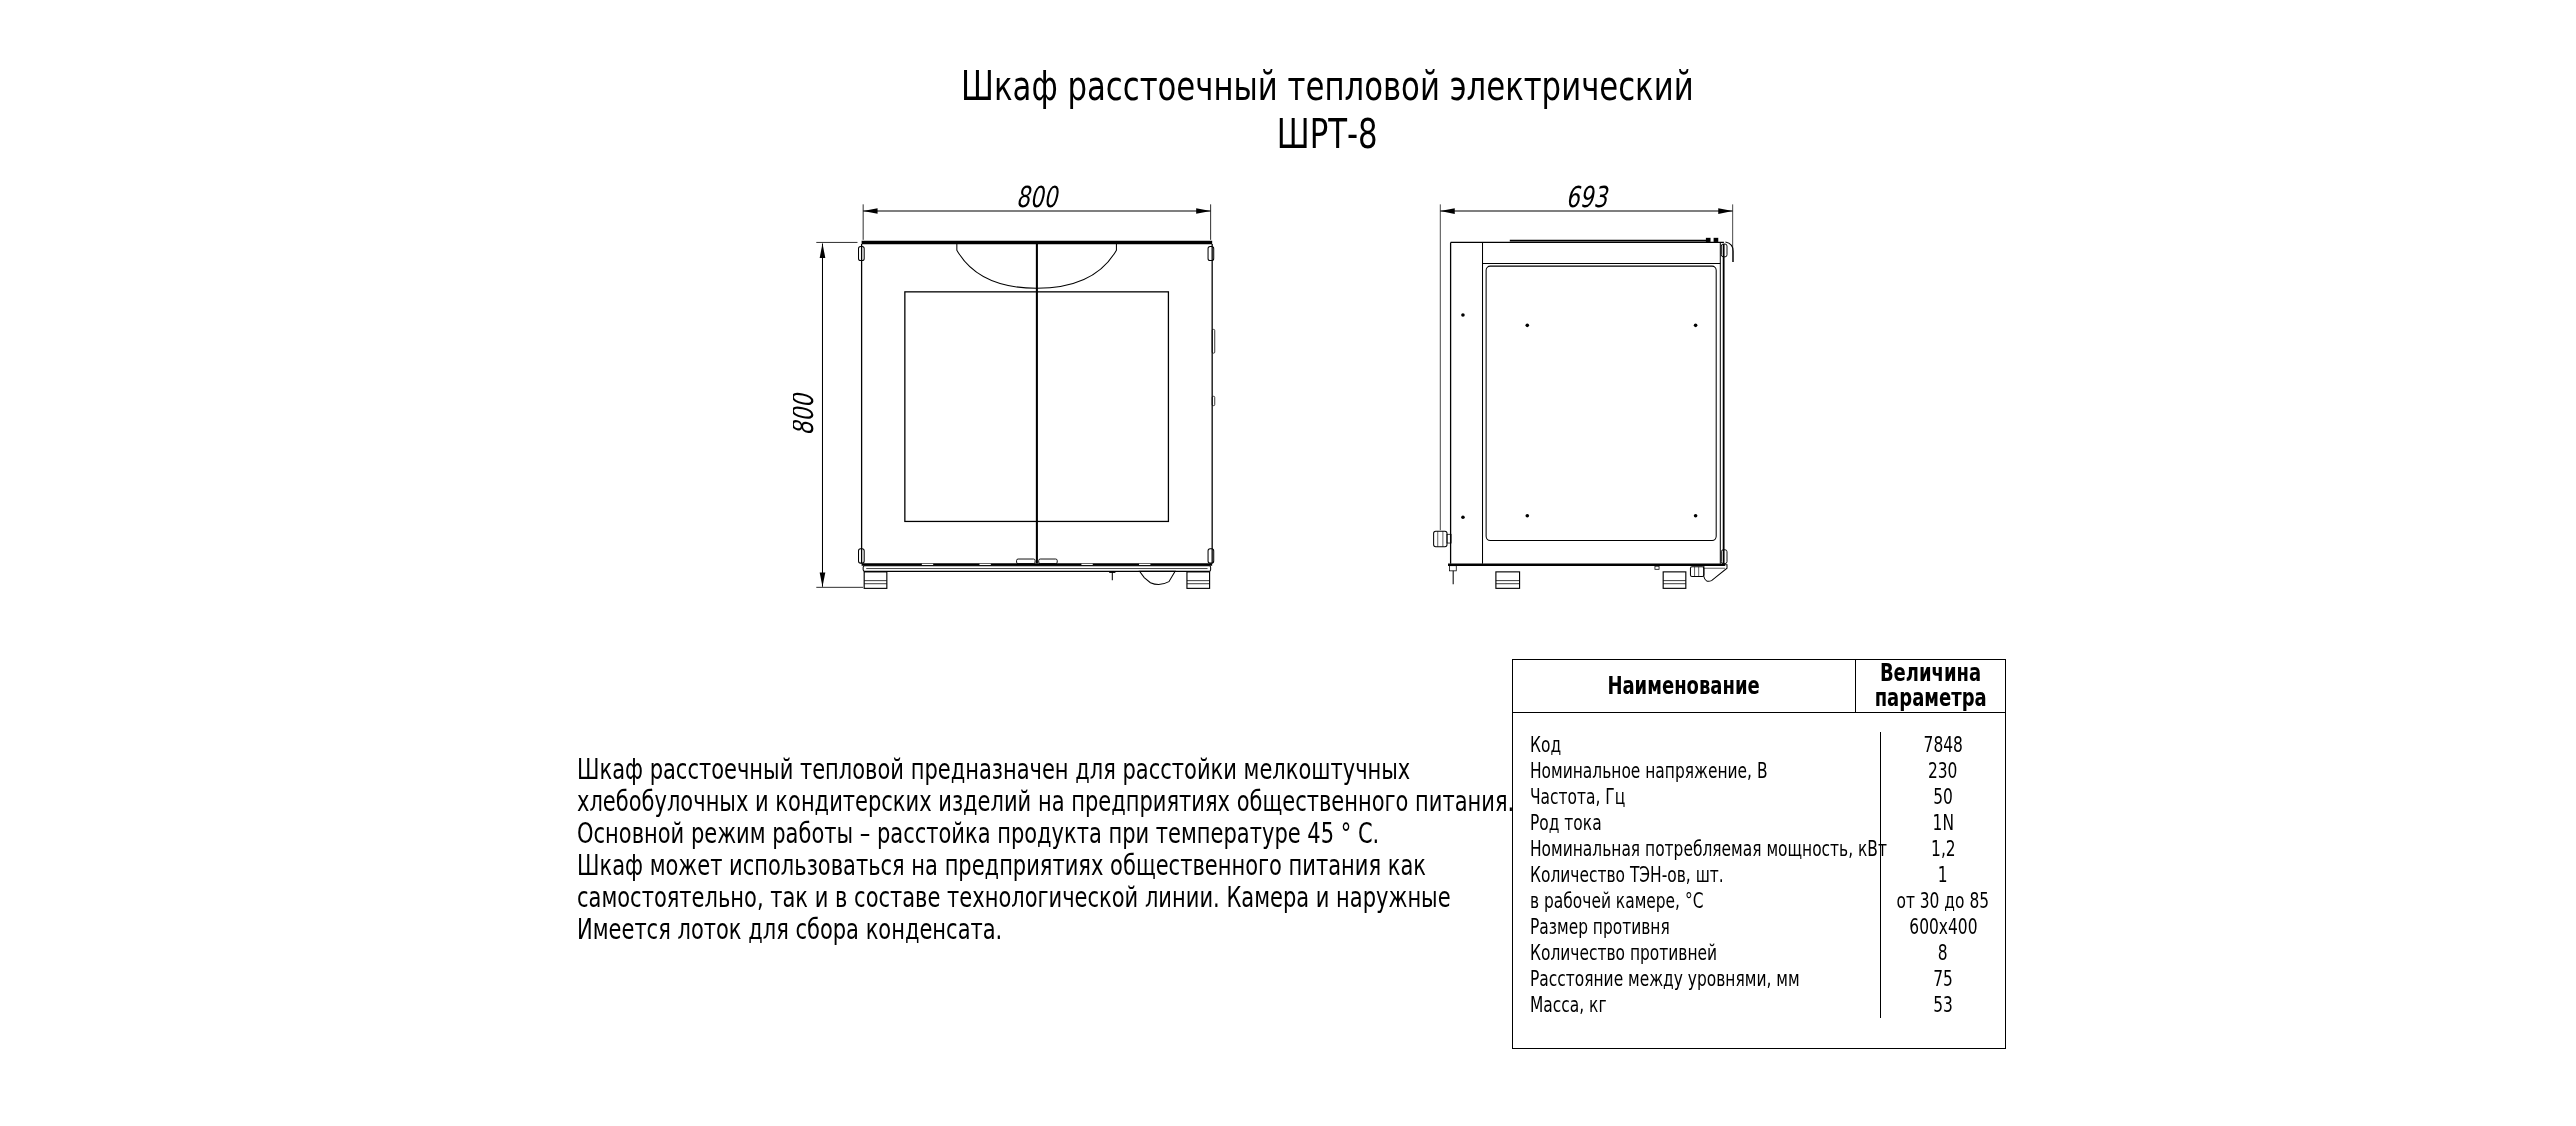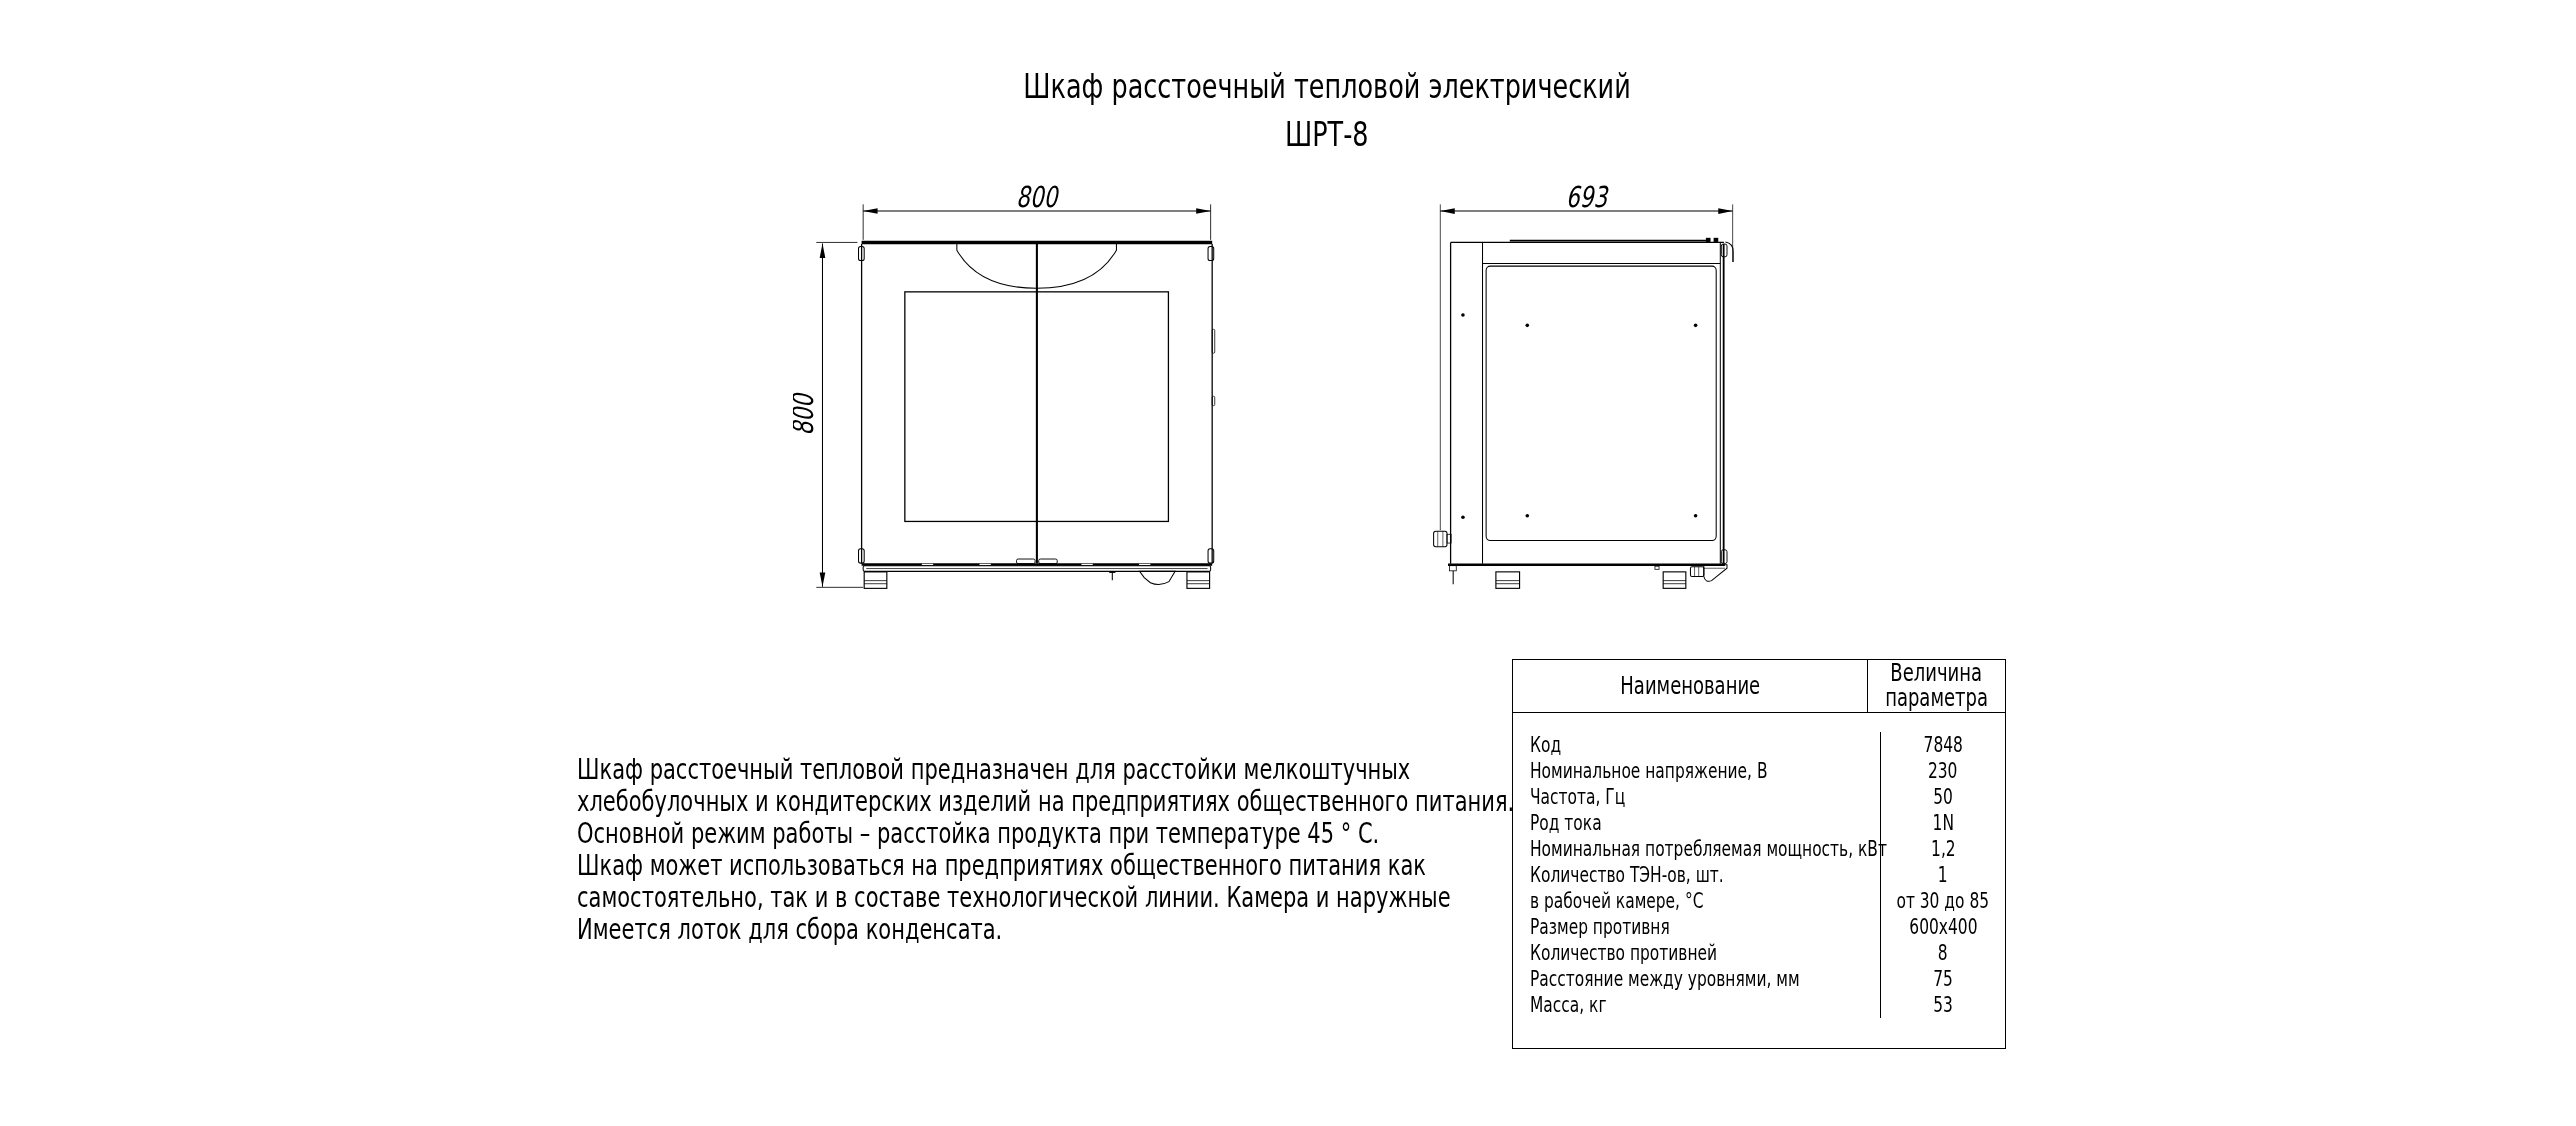--- a/index.html
+++ b/index.html
@@ -5,34 +5,34 @@
   html,body{margin:0;padding:0;background:#fff;}
   #canvas{position:relative;width:2576px;height:1126px;background:#ffffff;overflow:hidden;
           font-family:"DejaVu Sans","Liberation Sans",sans-serif;color:#000;}
 
   
   .gt{display:inline-block;transform:scaleX(0.75);transform-origin:left center;white-space:nowrap;}
   .gt-c{display:inline-block;transform:scaleX(0.75);transform-origin:center center;white-space:nowrap;}
 
   
   .title-block{position:absolute;left:812px;top:62px;width:1030px;text-align:center;
-               font-size:34px;line-height:48px;font-weight:400;}
+               font-size:41px;line-height:48px;font-weight:400;}
 
   
   .drawing{position:absolute;}
 
   
   .description{position:absolute;left:577px;top:730px;font-size:28px;margin-top:24px;}
   .description .dline{height:32px;line-height:32px;white-space:nowrap;}
 
   
   .spec-table{position:absolute;left:1512px;top:659px;width:494px;height:390px;
               border:1.5px solid #000;box-sizing:border-box;font-size:20.6px;}
   .spec-header{display:flex;height:53px;border-bottom:1.5px solid #000;box-sizing:border-box;font-size:24px;}
-  .spec-header .hcell{display:flex;align-items:center;justify-content:center;box-sizing:border-box;}
+  .spec-header .hcell{display:flex;align-items:center;justify-content:center;box-sizing:border-box;font-weight:bold;}
   .hcell.name-col{width:368px;border-right:1.5px solid #000;}
   .hcell.value-col{flex:1;flex-direction:column;line-height:25px;font-size:24px;}
   .spec-body{padding-top:18.5px;}
   .trow{display:flex;height:26px;box-sizing:border-box;}
   .tcell{display:flex;align-items:center;box-sizing:border-box;}
   .tcell.label{width:368px;border-right:1.5px solid #000;padding-left:16.5px;}
   .tcell.value{flex:1;justify-content:center;}
 
   svg text{font-family:"DejaVu Sans","Liberation Sans",sans-serif;font-size:56px;fill:#000;stroke:none;}
 </style>

